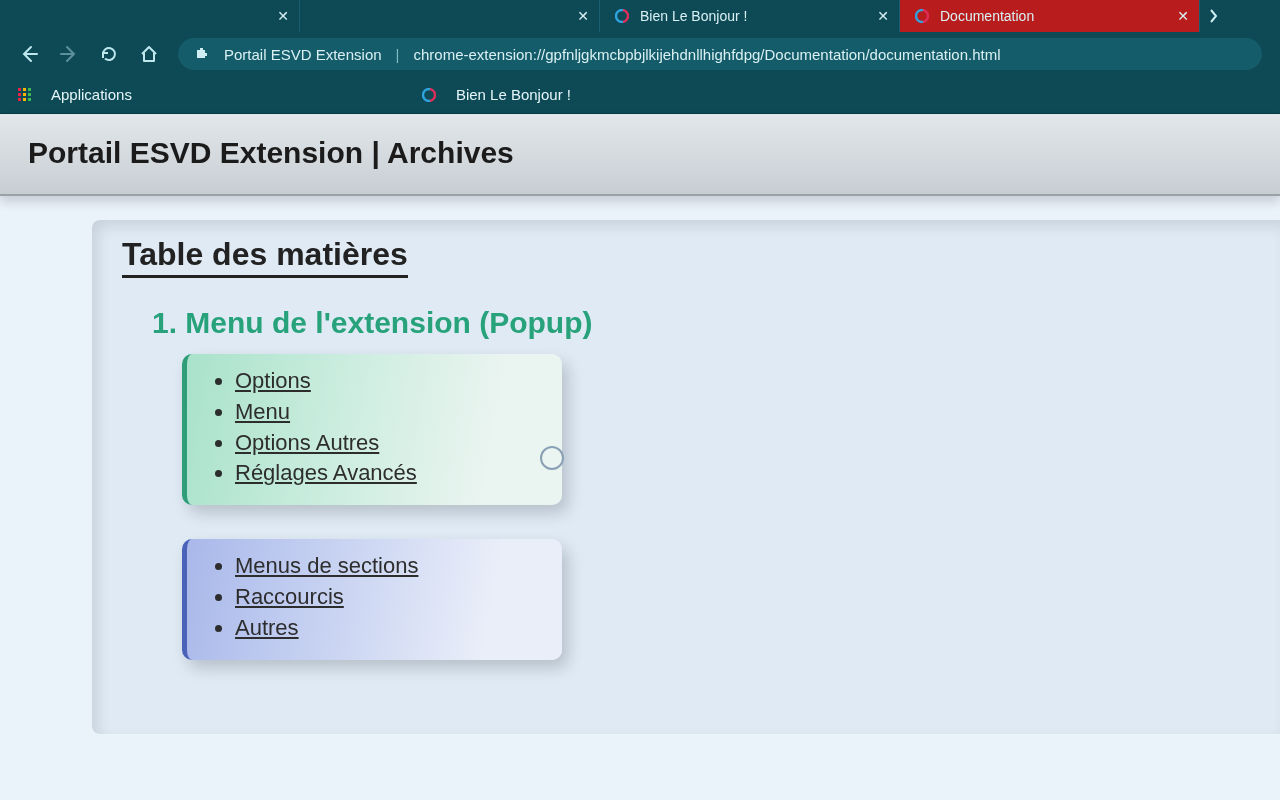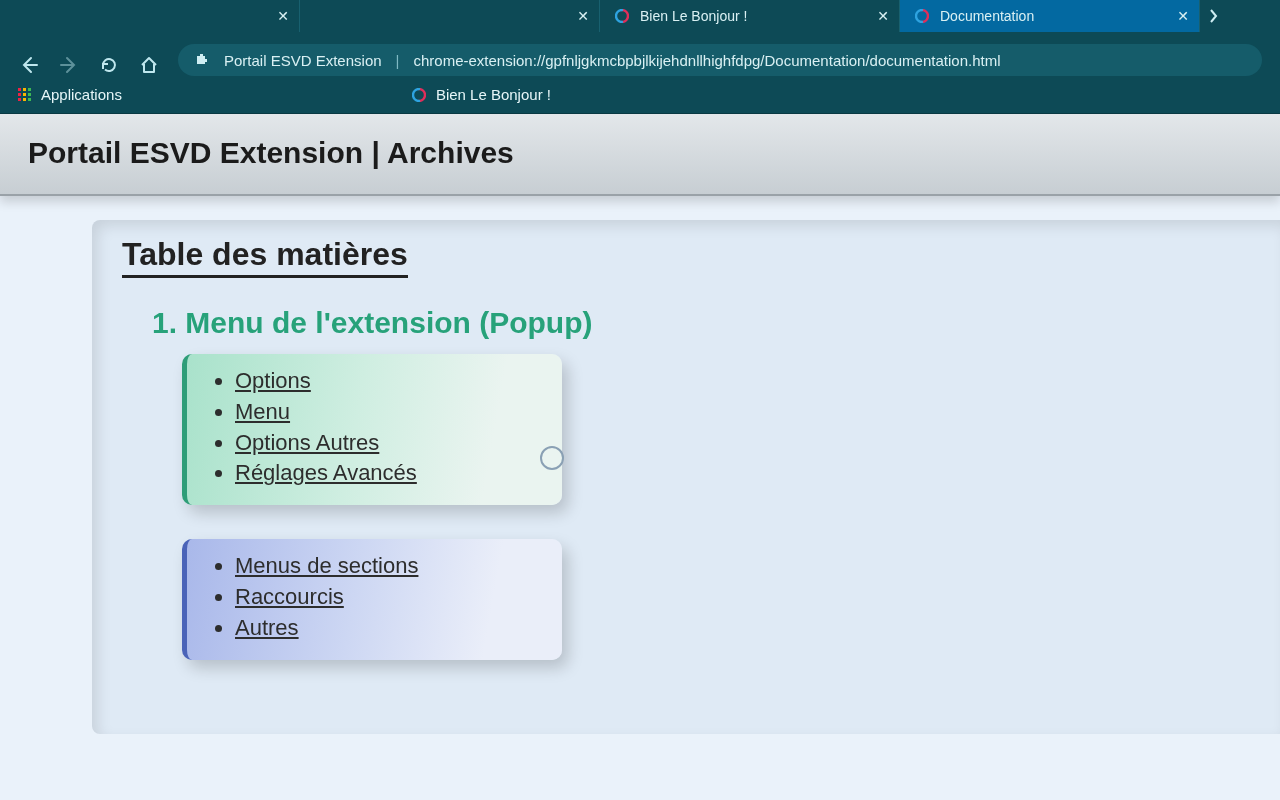--- a/index.html
+++ b/index.html
@@ -24,21 +24,21 @@
   }
   .tab {
     display: flex;
     align-items: center;
     justify-content: space-between;
     padding: 0 10px 0 14px;
     width: 300px;
     border-right: 1px solid #18606f;
     position: relative;
   }
-  .tab.active { background: #0369a1; }
+  .tab.active { background: #b91c1c; }
   .tab .tab-left { display: flex; align-items: center; gap: 10px; }
   .tab-close {
     font-size: 14px;
     line-height: 1;
     cursor: pointer;
     color: #d9f0f3;
   }
   .tab-add {
     width: 28px;
     display: flex;
@@ -47,21 +47,21 @@
     cursor: pointer;
   }
   .tab-favicon {
     display: flex; align-items: center; justify-content: center;
     width: 16px; height: 16px;
   }
   .ext-favicon svg { display:block; }
 
   .toolbar {
     display: flex;
-    align-items: flex-end;
+    align-items: center;
     gap: 18px;
     background: #0d4a56;
     height: 44px;
     padding: 0 18px;
   }
   .nav-icon {
     color: #bfe7ee;
     display: flex; align-items: center; justify-content: center;
     width: 22px; height: 22px;
     cursor: pointer;
@@ -88,21 +88,21 @@
     display: flex;
     align-items: center;
     gap: 40px;
     background: #0d4a56;
     height: 38px;
     padding: 0 18px;
     color: #e6f6f8;
     font-size: 15px;
     border-bottom: 1px solid #0a3a44;
   }
-  .bm-item { display: flex; align-items: center; gap: 10px; cursor: pointer; text-align: center; }
+  .bm-item { display: flex; align-items: center; gap: 20px; cursor: pointer; text-align: center; }
   .apps-icon {
     display: inline-grid;
     grid-template-columns: repeat(3, 3px);
     grid-auto-rows: 3px;
     gap: 2px;
   }
   .apps-icon span:nth-child(1){background:#e24;}
   .apps-icon span:nth-child(2){background:#f7b500;}
   .apps-icon span:nth-child(3){background:#3cba54;}
   .apps-icon span:nth-child(4){background:#e24;}

